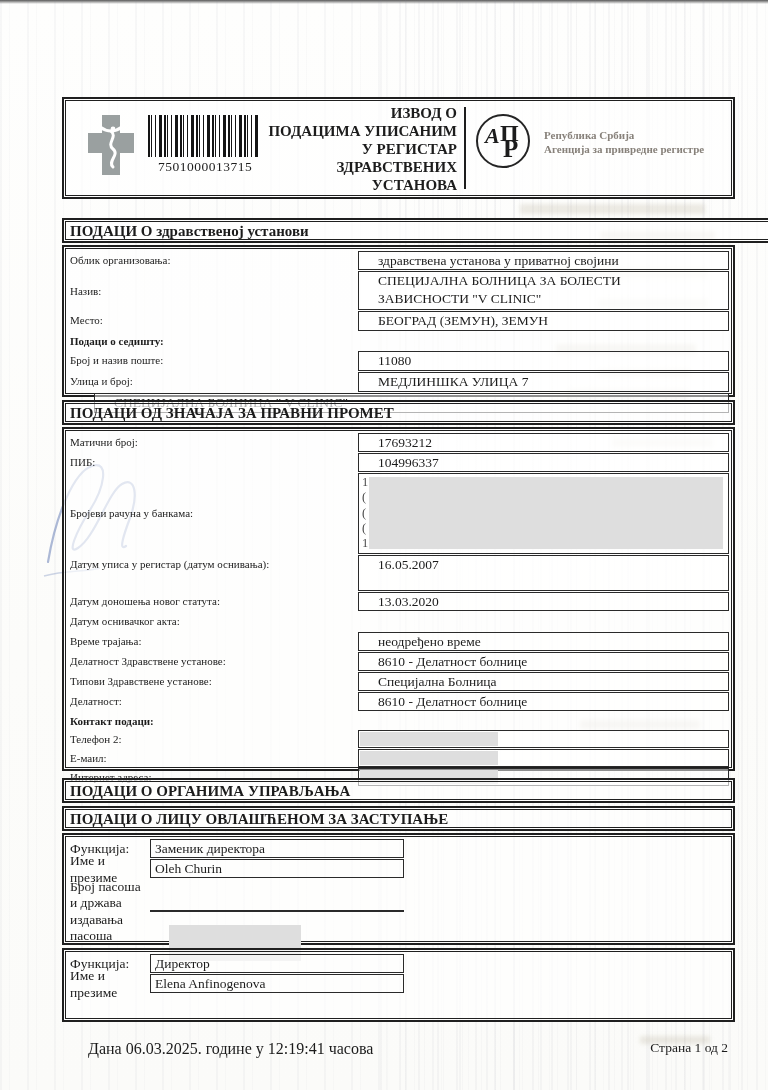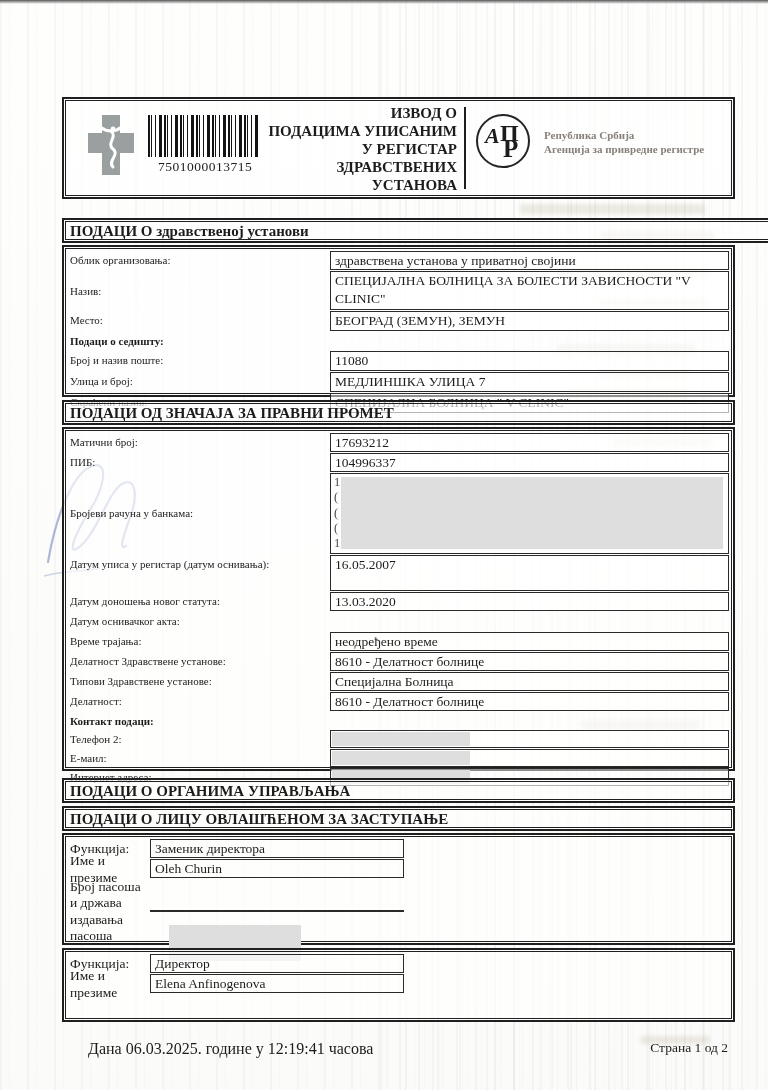--- a/index.html
+++ b/index.html
@@ -37,21 +37,21 @@
   .apr-circle { position:absolute; left:410px; top:13px; width:54px; height:54px; border:2.5px solid #242424; border-radius:50%; box-sizing:border-box; }
   .apr-a { position:absolute; left:7px; top:7px; font-size:22px; font-weight:bold; font-style:italic; }
   .apr-p { position:absolute; left:22px; top:4px; font-size:24px; font-weight:bold; }
   .apr-r { position:absolute; left:25px; top:19px; font-size:25px; font-weight:bold; }
   .agency-txt { position:absolute; left:478px; top:27px; font-size:11px; font-weight:bold; color:#87817a; line-height:14px; white-space:nowrap; }
 
   
   .t-row { display:flex; align-items:stretch; box-sizing:border-box; }
   .t-lbl { width:264px; flex:none; padding:1px 2px 0 4px; font-size:11px; line-height:17px; box-sizing:border-box; }
   .t-lbl.b { font-weight:bold; }
-  .t-val { flex:1; border:1px solid #2a2a2a; margin-bottom:1px; padding:0 4px; font-size:13.5px; line-height:17.5px; box-sizing:border-box; background:rgba(255,255,255,.5); position:relative; overflow:hidden; }
+  .t-val { flex:1; border:1px solid #2a2a2a; margin-bottom:1px; padding:0 19px; font-size:13.5px; line-height:17.5px; box-sizing:border-box; background:rgba(255,255,255,.5); position:relative; overflow:hidden;margin-left:28px; }
   .redact { position:absolute; background:#dedede; }
   .chars { position:absolute; left:3px; top:1px; font-size:12.5px; line-height:15.3px; color:#4a4a4a; }
 
   
   .p-row { display:flex; align-items:center; width:338px; box-sizing:border-box; }
   .p-lbl { width:84px; flex:none; padding:1px 2px 0 4px; font-size:13.5px; line-height:16.5px; box-sizing:border-box; }
   .p-val { flex:1; border:1px solid #2a2a2a; margin-bottom:1px; padding:0 4px; font-size:13.5px; line-height:17px; box-sizing:border-box; position:relative; }
 
   .footer-left  { position:absolute; left:88px;  top:1040px; font-size:16px; }
   .footer-right { position:absolute; right:40px; top:1040px; font-size:13.5px; }
@@ -134,21 +134,20 @@
       </div>
       <div class="t-row" style="height:21px">
         <div class="t-lbl">Број и назив поште:</div>
         <div class="t-val">11080</div>
       </div>
       <div class="t-row" style="height:21px">
         <div class="t-lbl">Улица и број:</div>
         <div class="t-val">МЕДЛИНШКА УЛИЦА 7</div>
       </div>
       <div class="t-row" style="height:21px">
-        <div class="t-lbl">Скраћени назив:</div>
         <div class="t-val">СПЕЦИЈАЛНА БОЛНИЦА " V CLINIC"</div>
       </div>
     </div>
   </div>
 
   <div class="dbl secbar" style="left:62px;top:400px;width:673px;height:25px">
     <div class="dbl-in">ПОДАЦИ ОД ЗНАЧАЈА ЗА ПРАВНИ ПРОМЕТ</div>
   </div>
 
   <div class="dbl" style="left:62px;top:427px;width:673px;height:344px">

